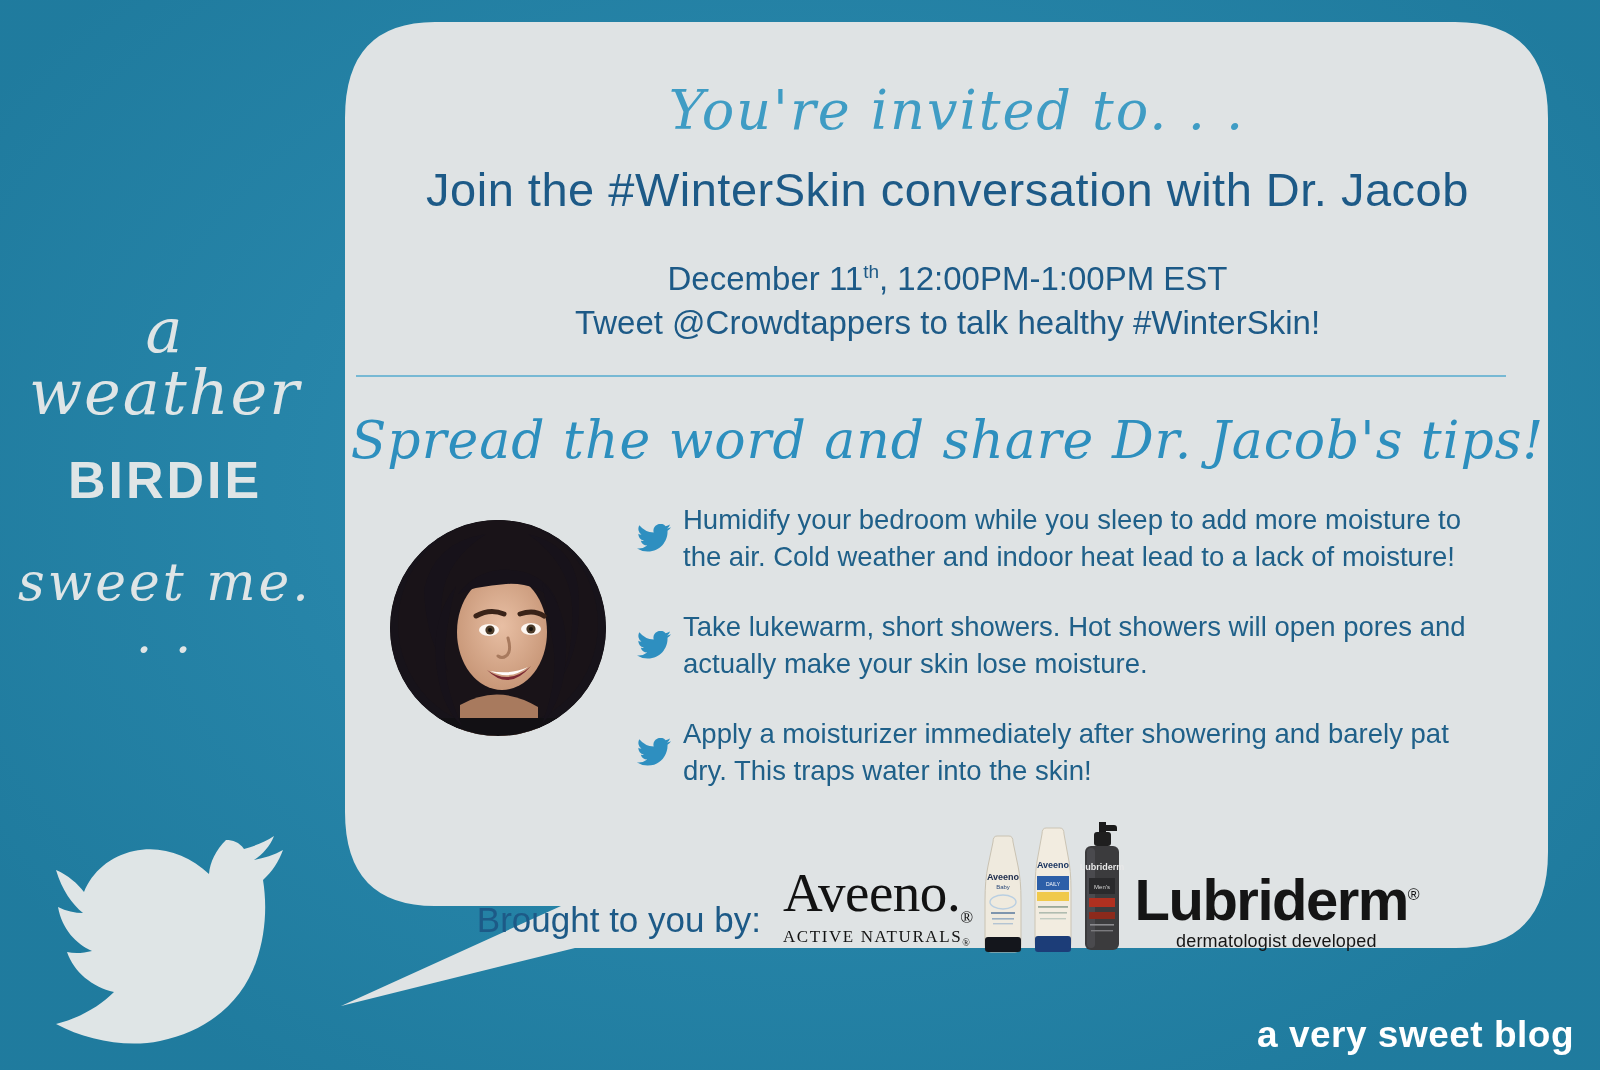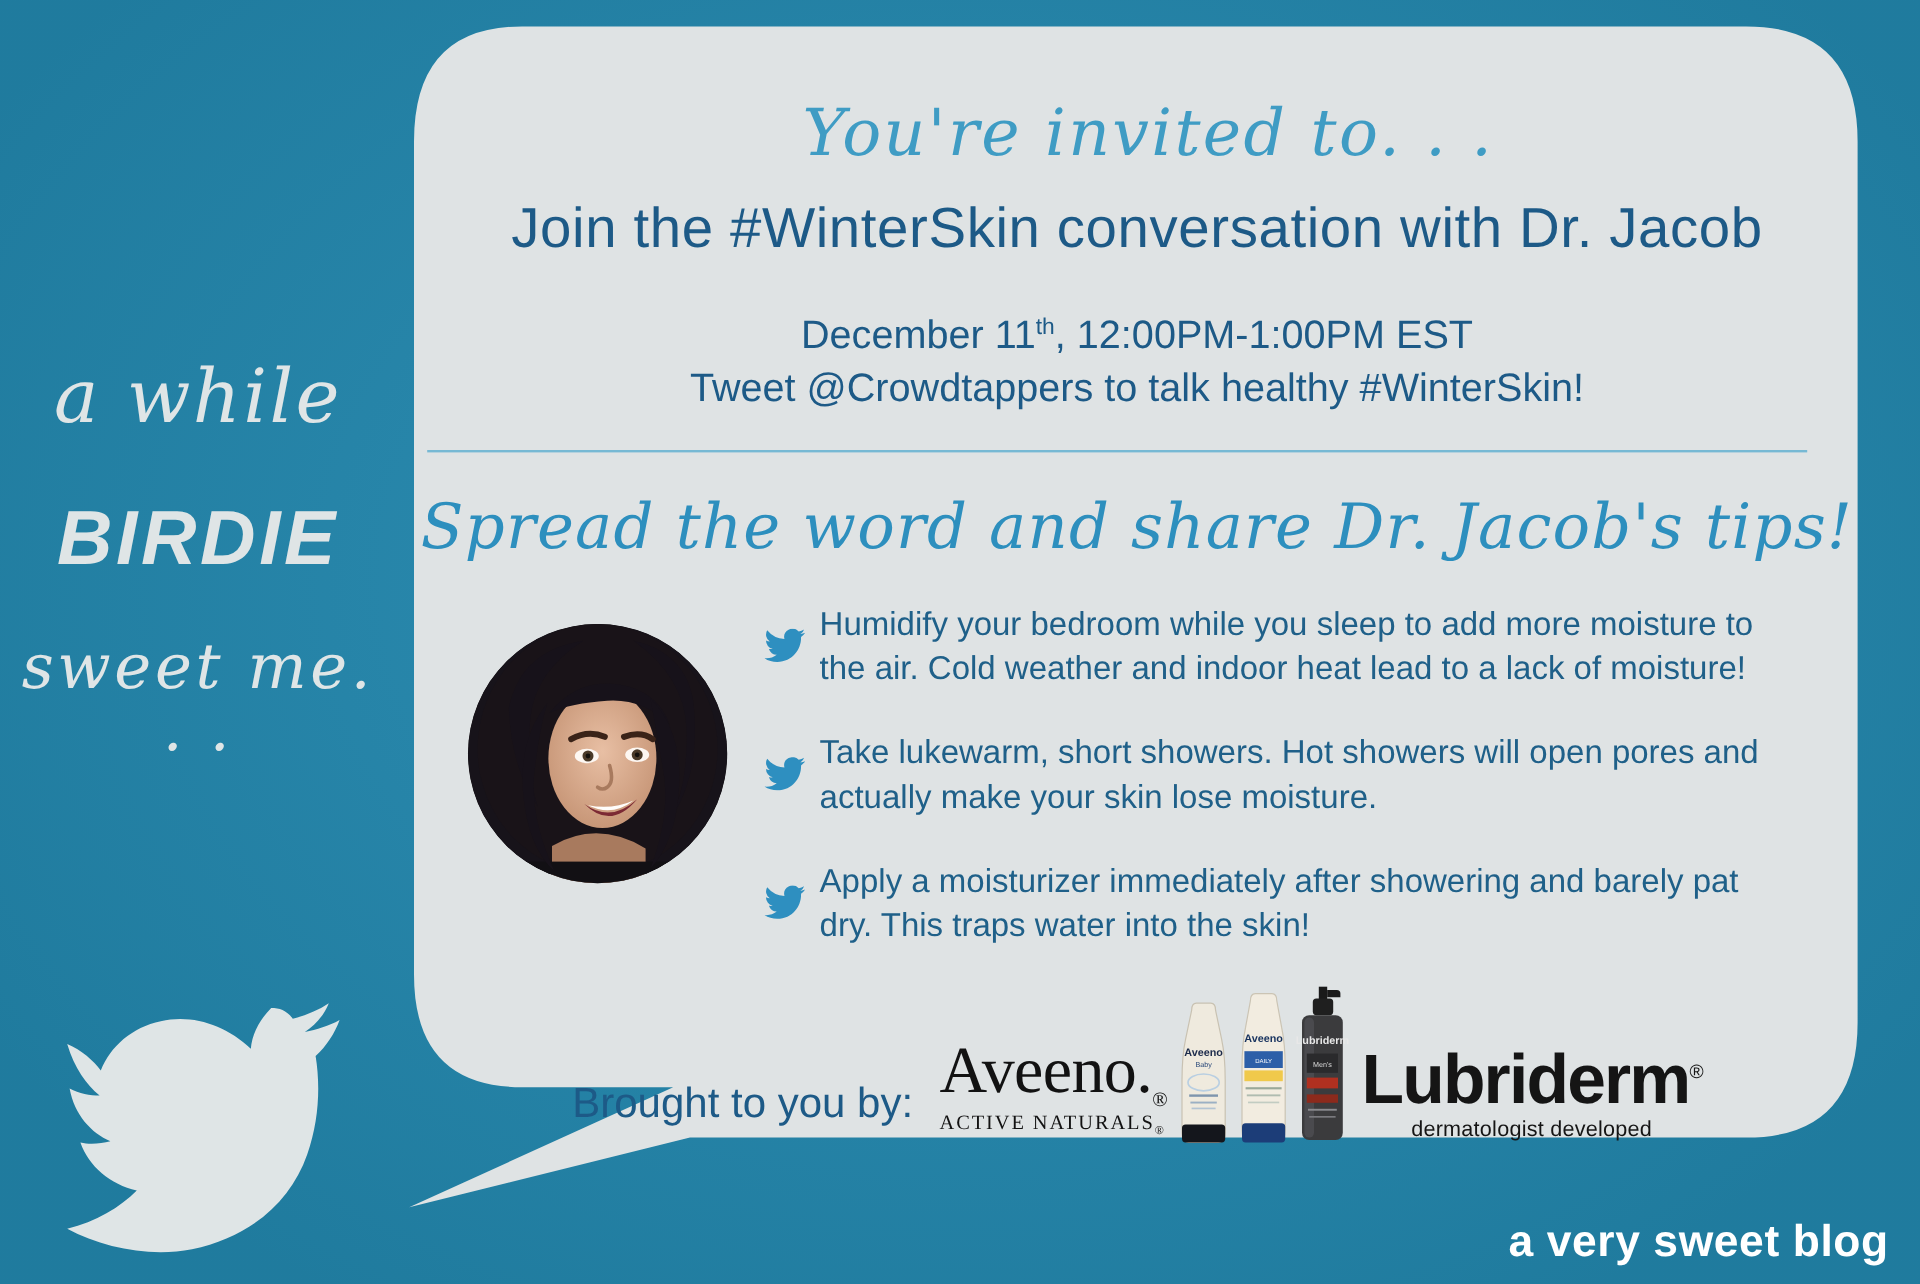--- a/index.html
+++ b/index.html
@@ -40,26 +40,25 @@
   .ll-script {
     font-family: "DejaVu Serif", serif;
     font-style: italic;
     font-size: 62px;
     line-height: 1;
     letter-spacing: 2px;
     font-weight: 400;
   }
   .ll-birdie {
     font-family: "Liberation Sans", sans-serif;
-    font-size: 64px;
+    font-size: 52px;
     font-weight: 700;
     letter-spacing: 3px;
     line-height: 1;
-    margin-top: 54px;
-    font-style: italic;
+    margin-top: 30px;
   }
   .ll-told {
     font-family: "DejaVu Serif", serif;
     font-style: italic;
     font-size: 52px;
     line-height: 1;
     letter-spacing: 3px;
     margin-top: 50px;
   }
 
@@ -277,21 +276,21 @@
     letter-spacing: 0.5px;
     z-index: 6;
   }
 </style>
 </head>
 <body>
 
 <div id="poster">
 
   <div class="left-block">
-    <div class="ll-script">a while</div>
+    <div class="ll-script">a weather</div>
     <div class="ll-birdie">BIRDIE</div>
     <div class="ll-told">sweet me. . .</div>
   </div>
 
   <div class="big-bird">
     <svg viewBox="0 0 330 240" xmlns="http://www.w3.org/2000/svg" aria-hidden="true">
       <path fill="#dfe5e6" d="M206,28 C196,38 190,50 189,62
         C168,42 140,33 114,39 C90,44 72,60 64,80
         C58,72 48,63 36,58 C42,78 52,92 63,101
         C55,101 46,99 38,95 C42,117 56,132 72,139

